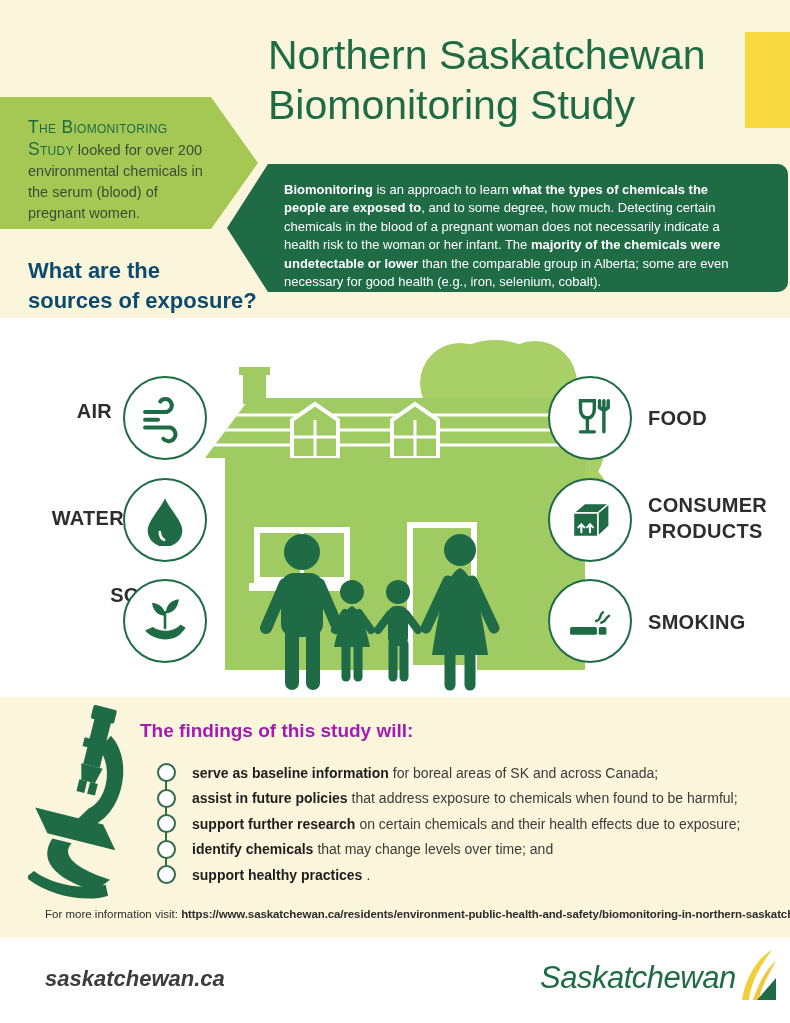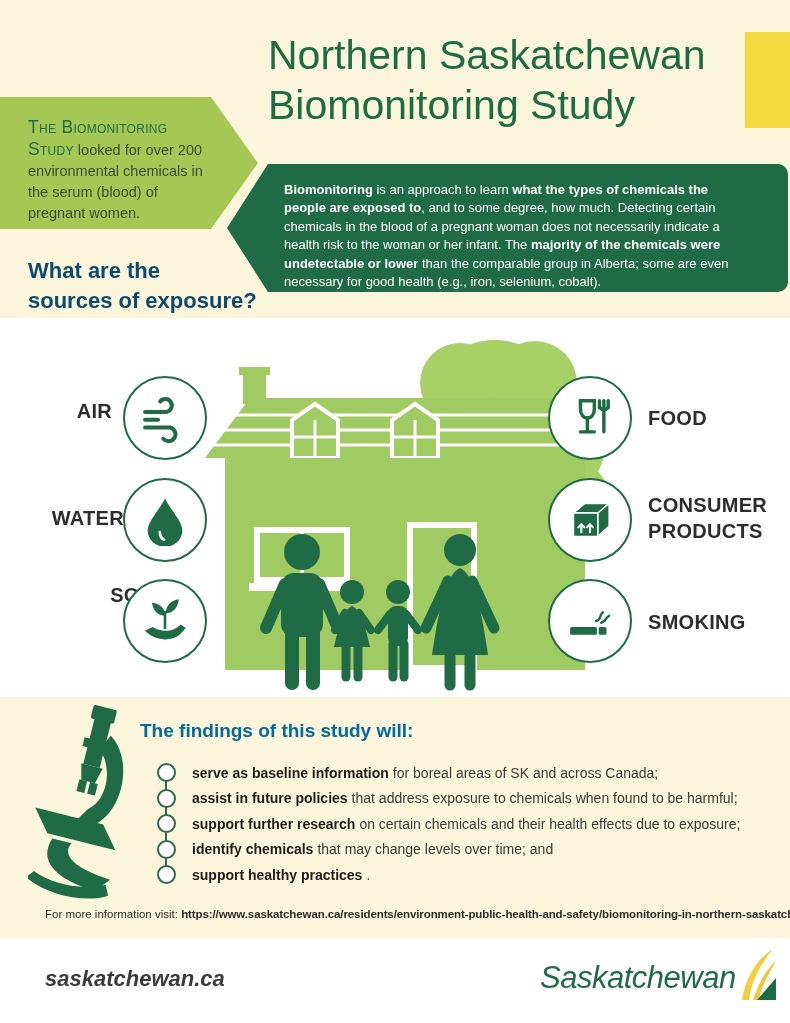--- a/index.html
+++ b/index.html
@@ -26,21 +26,21 @@
   
   .icon-circle{width:84px;height:84px;border-radius:50%;border:2px solid #1E6B45;background:#fff;
     box-sizing:border-box;display:flex;align-items:center;justify-content:center;z-index:3;}
   .src-label{font-size:20px;font-weight:bold;color:#2D2D2D;z-index:3;letter-spacing:.3px;}
   .lab-left{left:0;width:112px;text-align:right;}
   .lab-right{left:648px;width:130px;text-align:left;line-height:26px;}
   
   .illustration{left:185px;top:325px;z-index:2;}
   
   .microscope{left:28px;top:703px;z-index:2;}
-  .findings-heading{left:140px;top:720px;font-size:19px;font-weight:bold;color:#0369a1;z-index:2;}
+  .findings-heading{left:140px;top:720px;font-size:19px;font-weight:bold;color:#a21caf;z-index:2;}
   .findings-wrap{left:157px;top:760px;z-index:2;}
   .findings-connector{position:absolute;left:8px;top:9px;width:2px;height:103px;background:#2F6B4F;}
   .findings-list{list-style:none;margin:0;padding:0;position:relative;}
   .findings-list li{height:25.5px;display:flex;align-items:center;white-space:nowrap;font-size:14px;color:#3A3A3A;}
   .findings-list .bullet{flex:0 0 auto;width:15px;height:15px;border:2px solid #2F6B4F;border-radius:50%;
     background:#FFFFFF;margin-right:16px;position:relative;z-index:1;}
   .findings-list b{color:#1C1C1C;margin-right:4px;}
   .more-info{left:45px;top:908px;width:730px;font-size:11.5px;color:#2C2C2C;white-space:nowrap;z-index:2;}
   .more-info b{letter-spacing:-.1px;}
   

